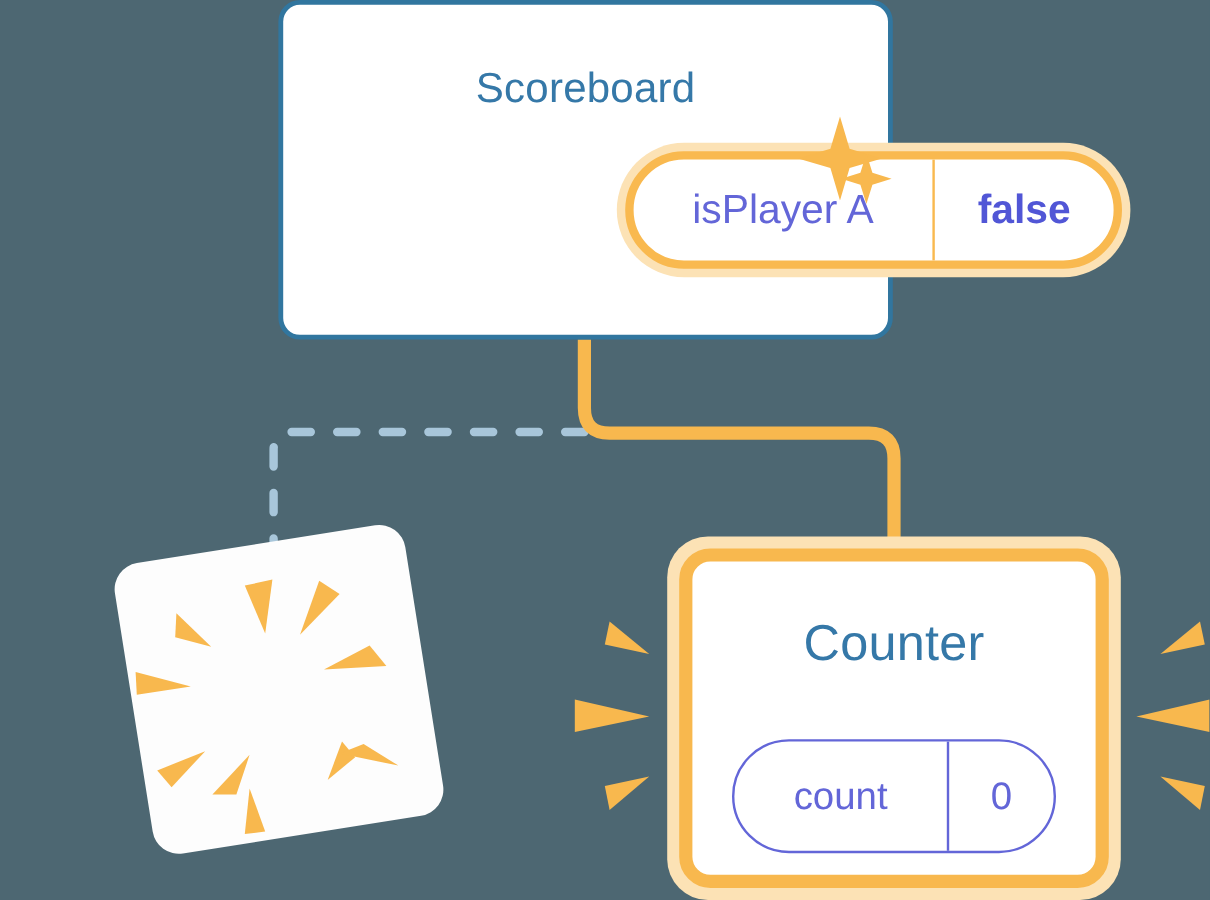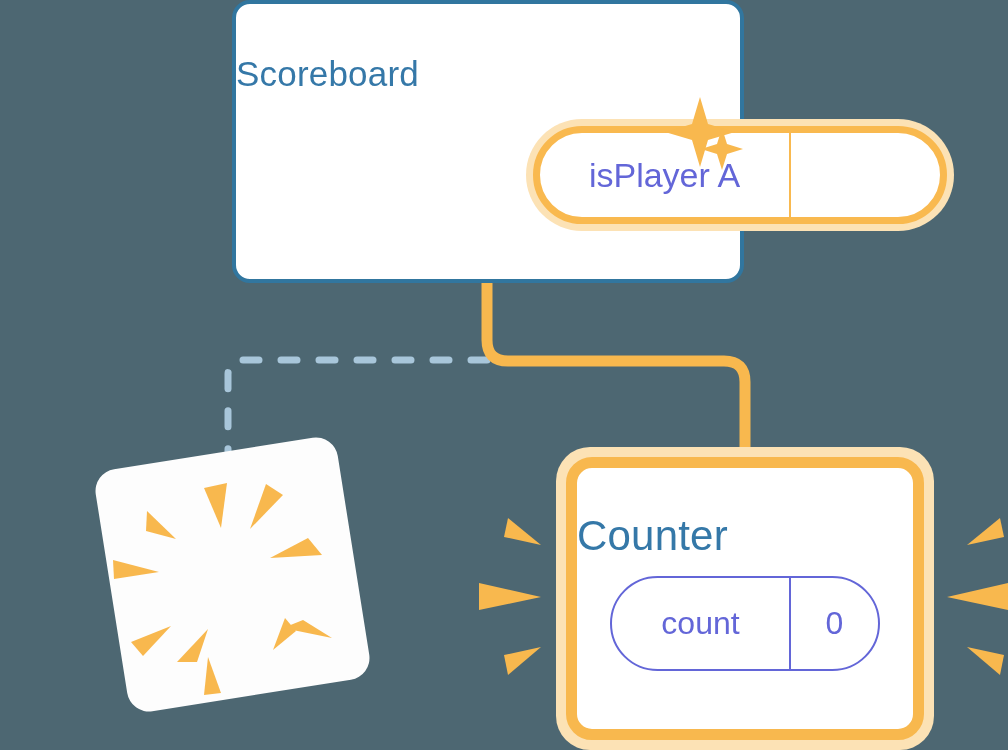--- a/index.html
+++ b/index.html
@@ -40,34 +40,34 @@
     top: 0px;
     width: 512px;
     height: 283px;
     background: #ffffff;
     border: 4px solid #31769f;
     border-radius: 18px;
     box-sizing: border-box;
     z-index: 5;
   }
   .card-title {
-    text-align: left;
+    text-align: center;
     color: #3578a8;
     font-size: 35px;
     font-weight: 400;
     letter-spacing: 0.2px;
   }
   .card-scoreboard .card-title {
     margin-top: 50px;
   }
 
   
   .pill-wrap-hl {
     position: absolute;
-    left: 290px;
+    left: 278px;
     top: 115px;
     width: 428px;
     height: 95px;
   }
   .pill-glow {
     position: absolute;
     left: 0; top: 0;
     width: 428px;
     height: 112px;
     border-radius: 56px;
@@ -135,21 +135,21 @@
   }
   .card-counter .card-title {
     margin-top: 44px;
     font-size: 42px;
   }
 
   
   .pill-plain {
     position: absolute;
     left: 610px;
-    top: 576px;
+    top: 616px;
     width: 270px;
     height: 95px;
     border: 2px solid #6366d8;
     border-radius: 48px;
     background: #ffffff;
     box-sizing: border-box;
     display: flex;
     align-items: stretch;
     z-index: 7;
   }
@@ -199,20 +199,21 @@
     <path d="M 487 283 L 487 340 Q 487 361 508 361 L 724 361 Q 745 361 745 382 L 745 470" fill="none" stroke="#f8b84e" stroke-width="11" stroke-linecap="butt" stroke-linejoin="round"></path>
   </svg>
 
   <div class="card-scoreboard">
     <div class="card-title">Scoreboard</div>
     <div class="pill-wrap-hl">
       <div class="pill-glow"></div>
       <div class="pill-hl">
         <div class="pill-key">isPlayer A</div>
         <div class="pill-divider"></div>
+        <div class="pill-val">false</div>
       </div>
     </div>
   </div>
 
   <svg class="layer layer-sparkle" viewBox="0 0 1008 750">
 
     <path d="M 700 97 L 708 124 L 735 132 L 708 140 L 700 167 L 692 140 L 665 132 L 692 124 Z" fill="#f8b84e"></path>
 
     <path d="M 722 128 L 727 144 L 743 149 L 727 154 L 722 170 L 717 154 L 701 149 L 717 144 Z" fill="#f8b84e"></path>
   </svg>

